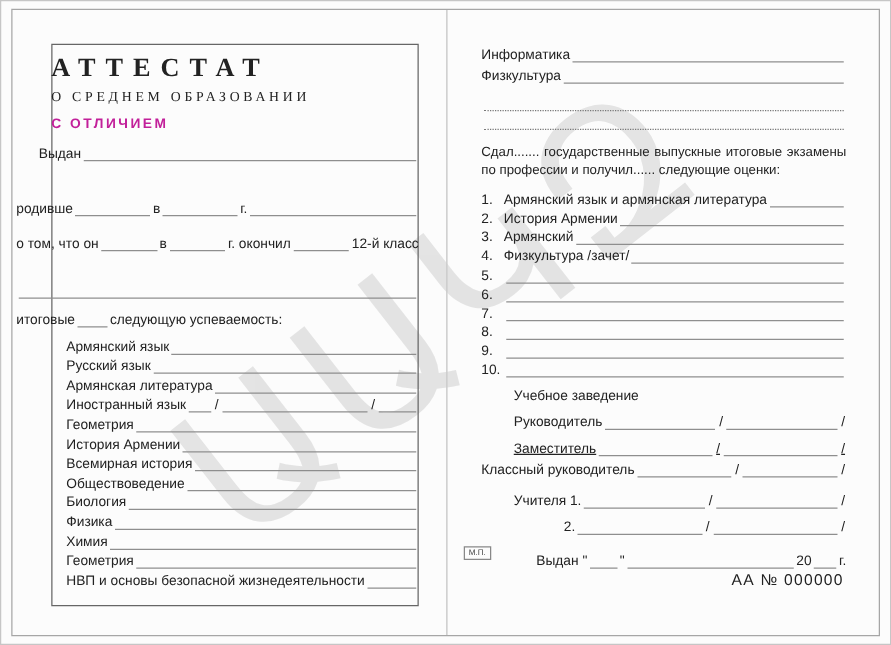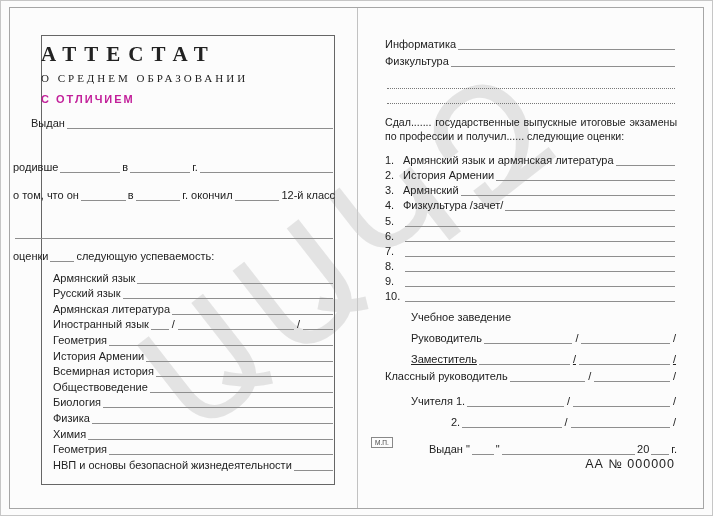--- a/index.html
+++ b/index.html
@@ -92,21 +92,21 @@
       <span class="lbl">г. окончил</span>
       <span class="line"></span>
       <span class="lbl">12-й класс</span>
     </div>
 
     <div class="row r-blank">
       <span class="line"></span>
     </div>
 
     <div class="row r-perf">
-      <span class="lbl">оценки</span>
+      <span class="lbl">итоговые</span>
       <span class="gapline"></span>
       <span class="lbl">следующую успеваемость:</span>
     </div>
 
     <div class="subjects">
         <div class="row subj">
           <span class="lbl">Армянский язык</span>
           <span class="line"></span>
         </div>
         <div class="row subj">

